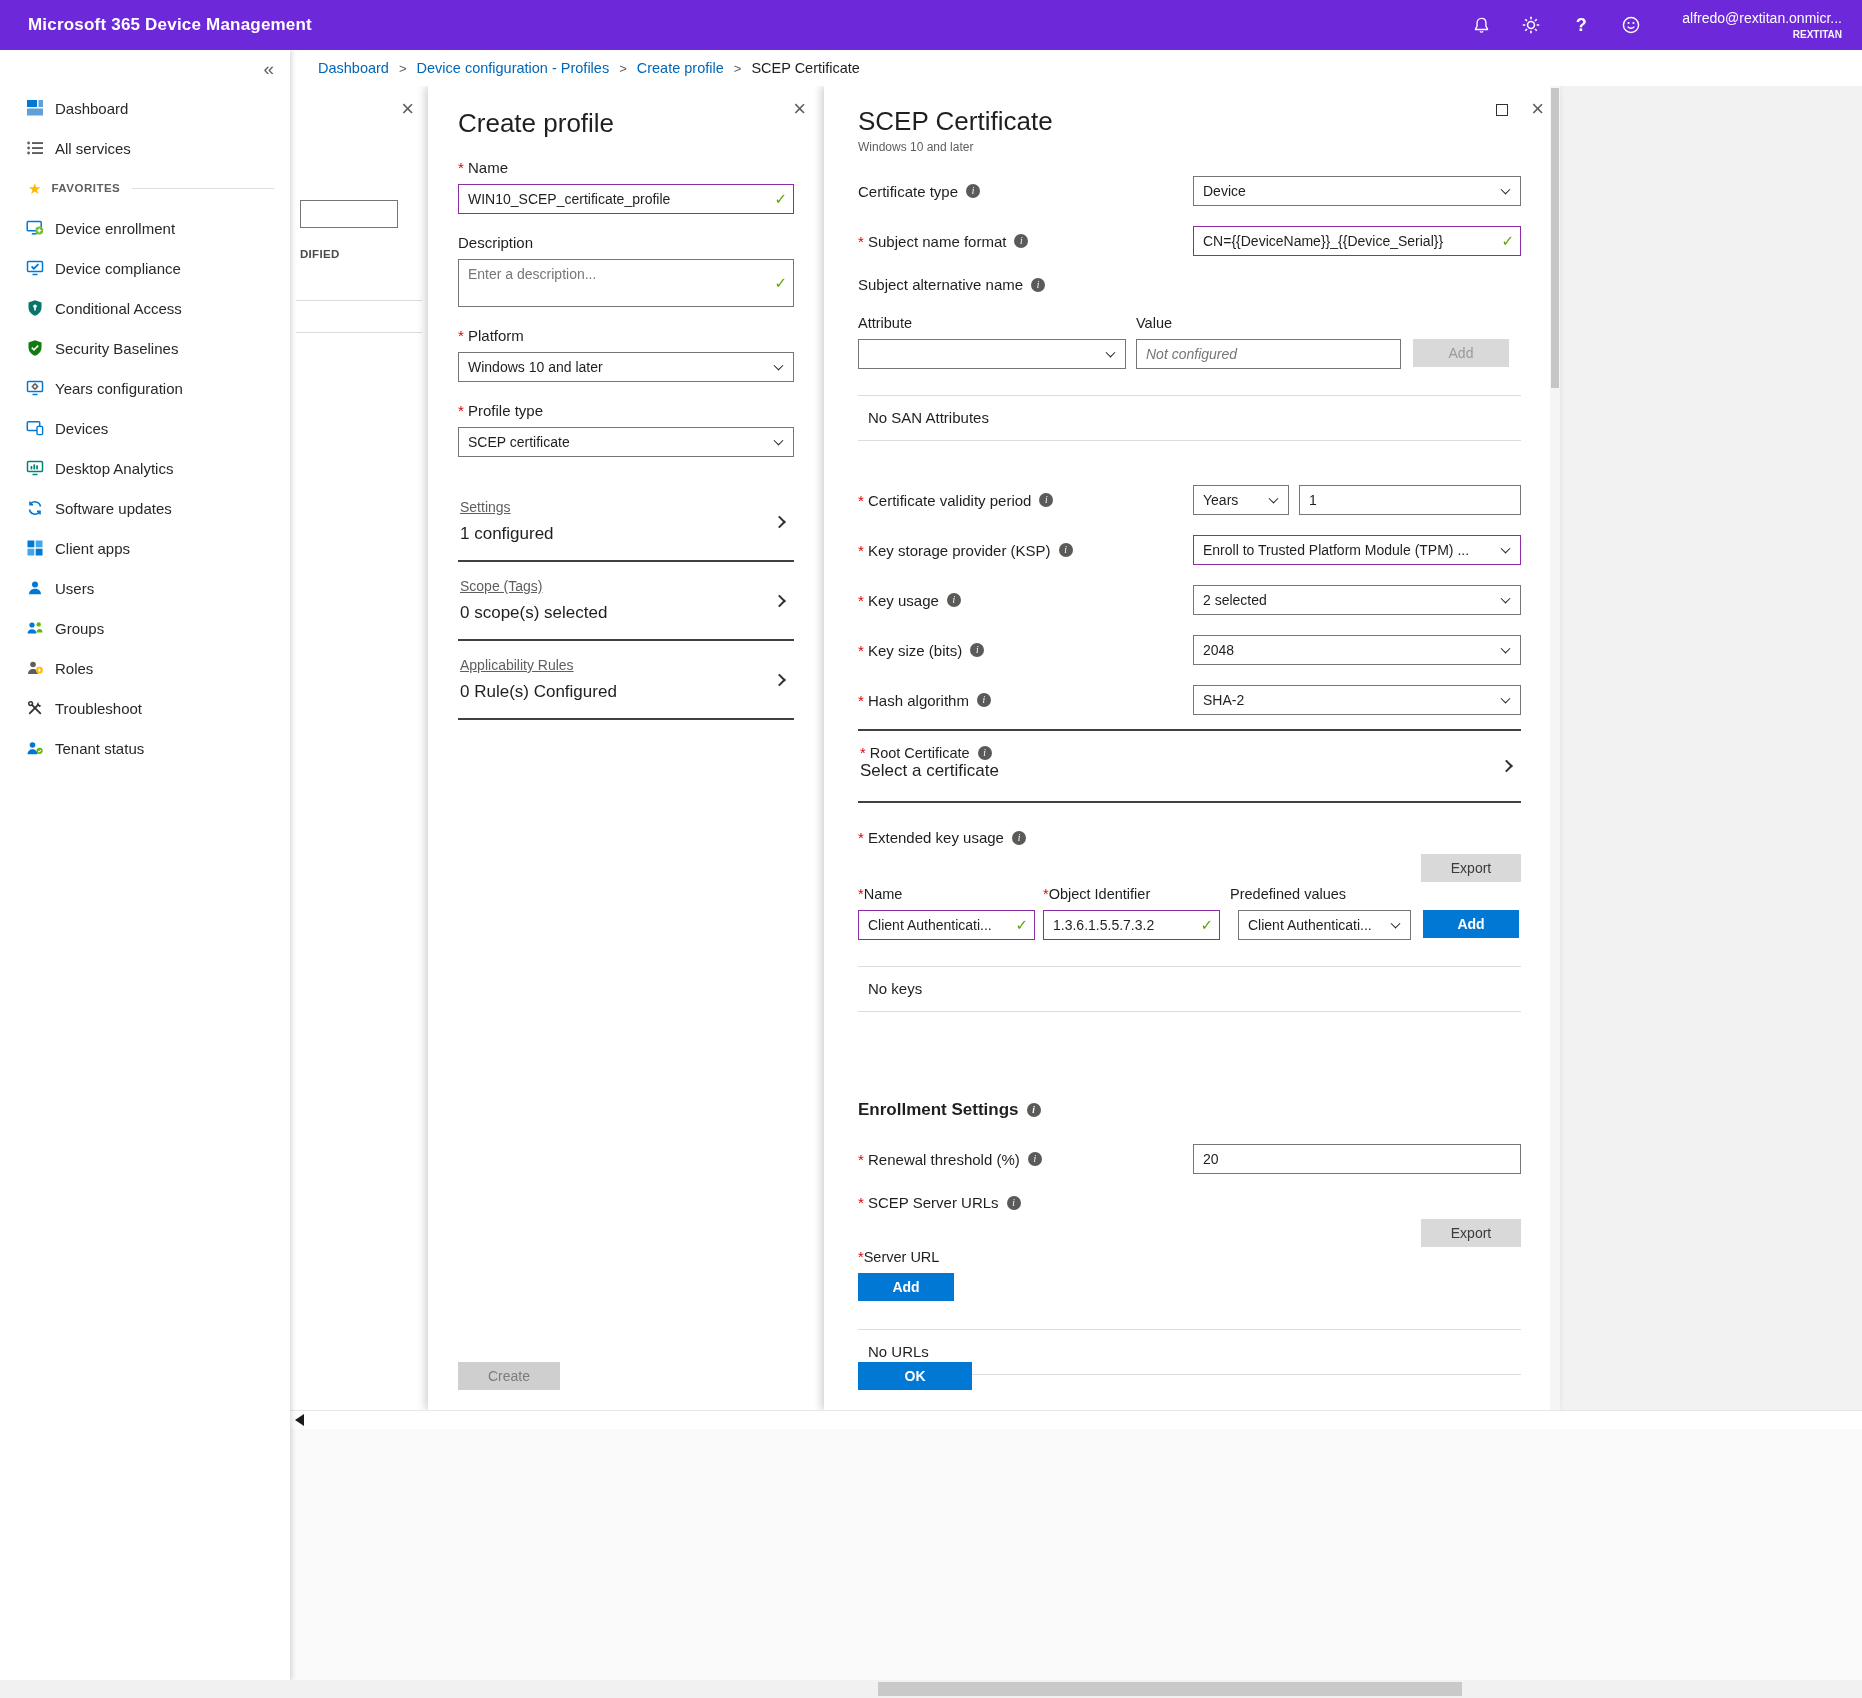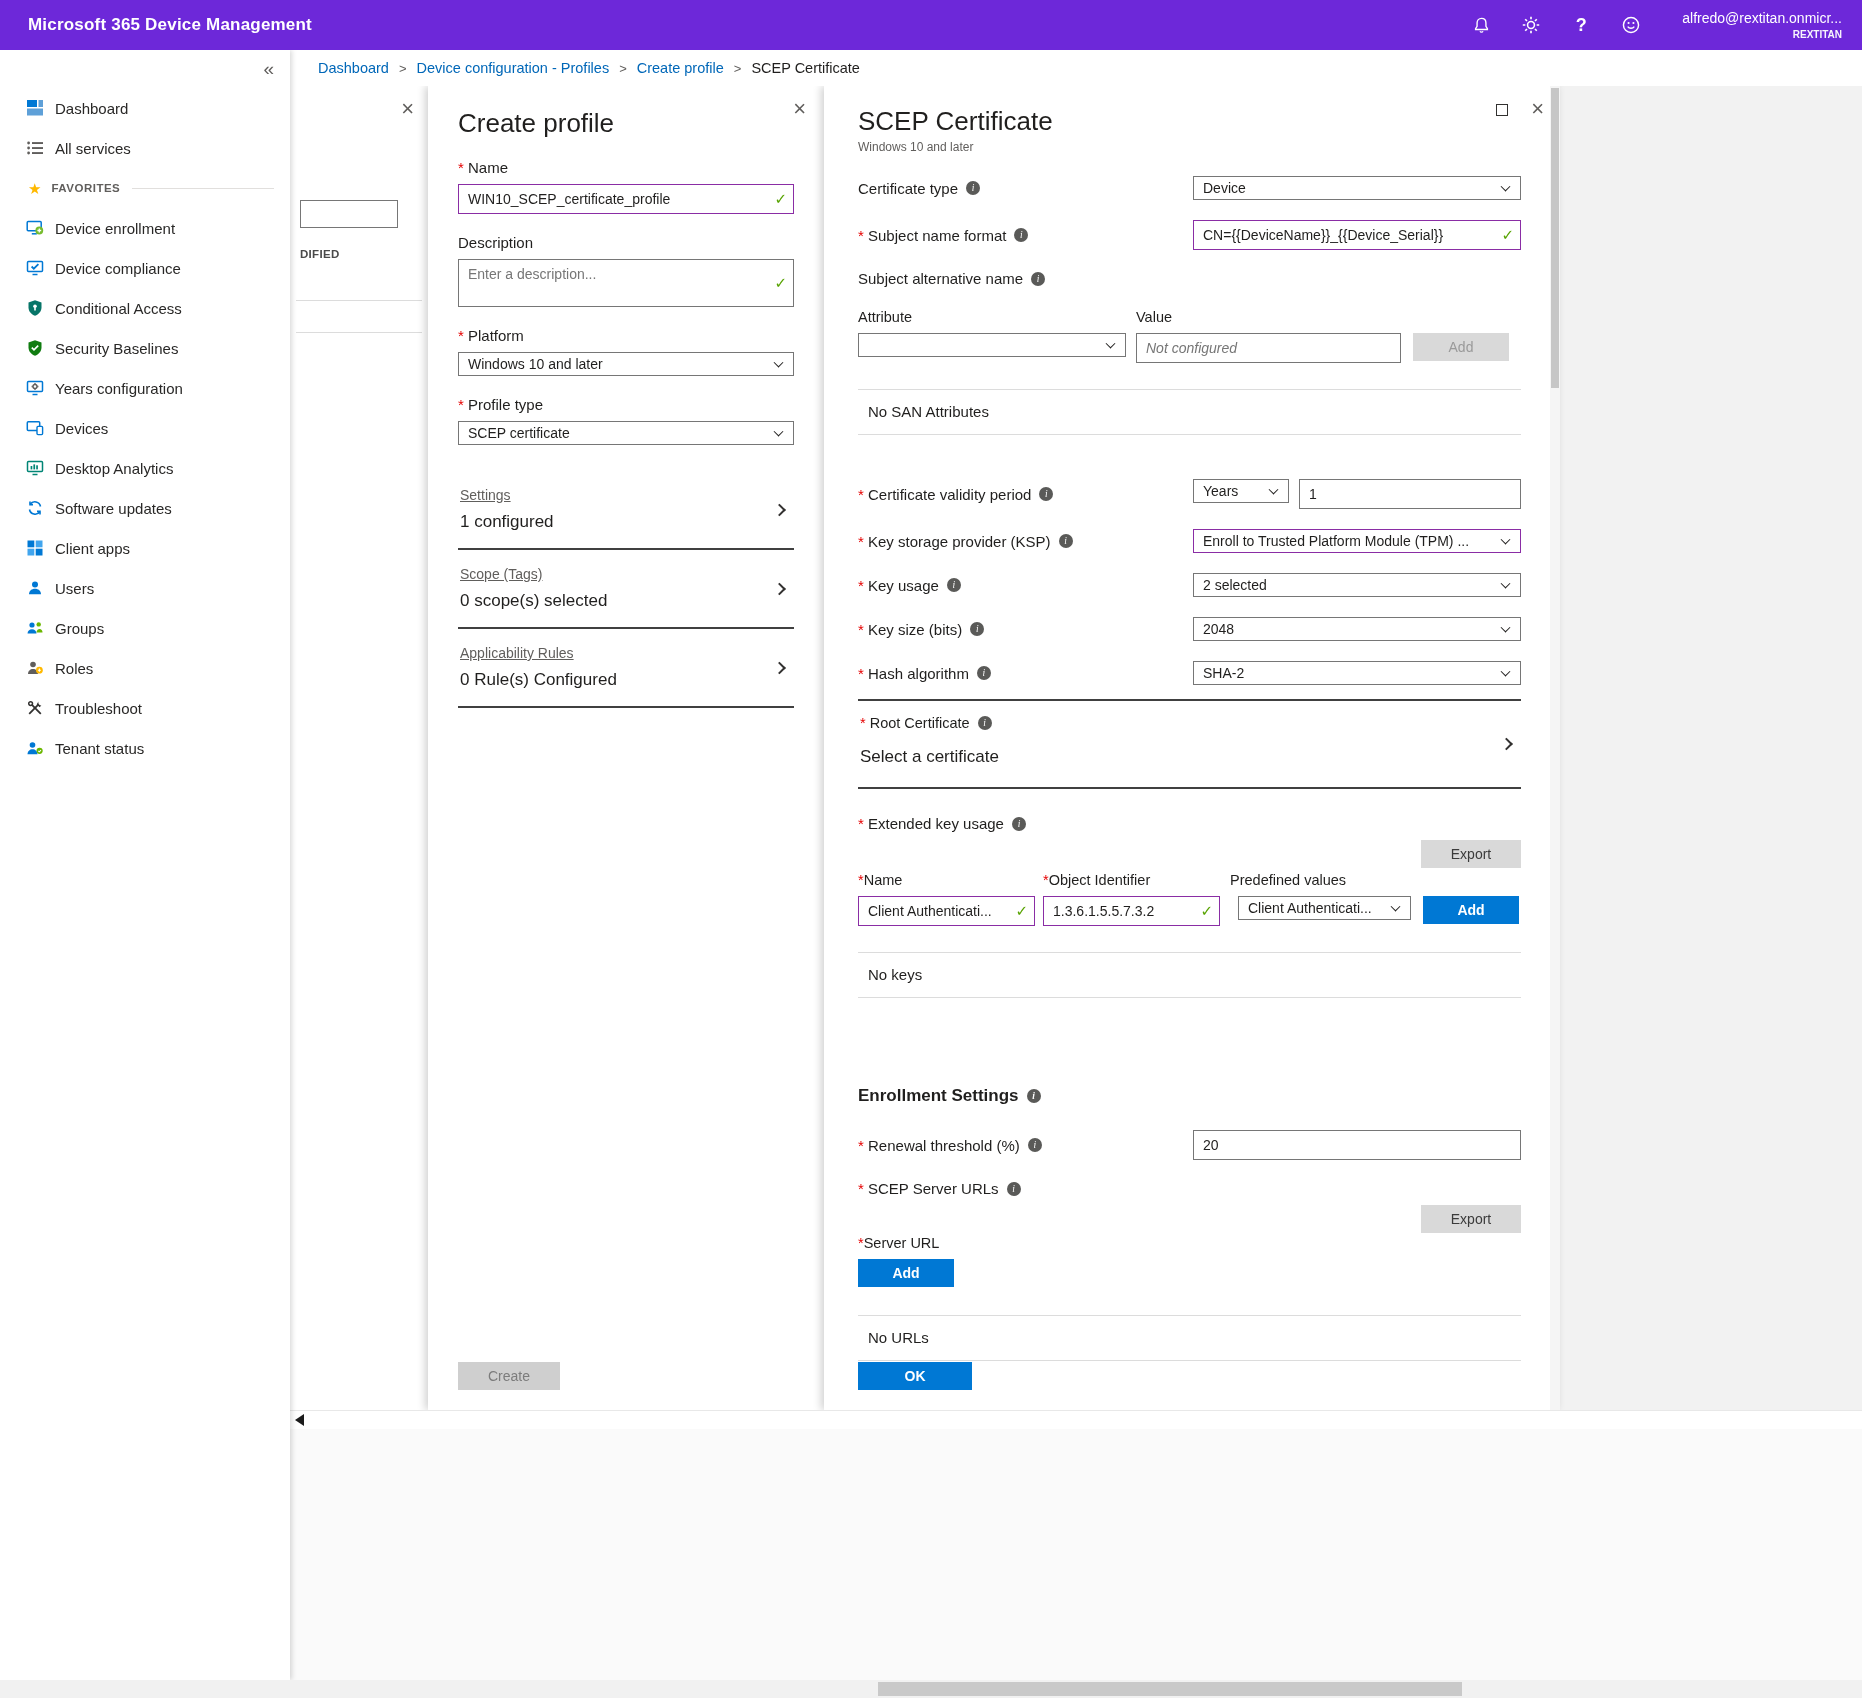--- a/index.html
+++ b/index.html
@@ -56,21 +56,21 @@
   .txt-input { position:relative; height:30px; border:1px solid #767676; background:#fff; display:flex; align-items:center; padding:0 24px 0 9px; }
   .txt-input.valid { border-color:#8a2da5; }
   .bare { border:none; outline:none; flex:1; min-width:0; font:inherit; font-size:14px; color:#201f1e; background:transparent; padding:0; }
   .bare::placeholder { color:#767676; }
   .italic-ph::placeholder { font-style:italic; }
   .check { position:absolute; right:6px; top:50%; transform:translateY(-50%); color:#57a300; font-size:15px; font-weight:700; }
   .check::before { content:"\2713"; }
   .txt-area { position:relative; height:48px; border:1px solid #767676; background:#fff; padding:6px 24px 6px 9px; }
   .txt-area textarea { width:100%; height:100%; resize:none; }
 
-  .dd { position:relative; height:24px; border:1px solid #767676; background:#fff; display:flex; align-items:center; padding:0 26px 0 9px; font-size:14px; cursor:pointer; white-space:nowrap; overflow:hidden; }
+  .dd { position:relative; height:30px; border:1px solid #767676; background:#fff; display:flex; align-items:center; padding:0 26px 0 9px; font-size:14px; cursor:pointer; white-space:nowrap; overflow:hidden; }
   .dd.valid { border-color:#8a2da5; }
   .dd .chev { position:absolute; right:11px; top:50%; width:7px; height:7px; border-right:1.7px solid #201f1e; border-bottom:1.7px solid #201f1e; transform:translateY(-70%) rotate(45deg); }
   .dd-val { overflow:hidden; text-overflow:ellipsis; }
 
   .btn { height:28px; padding:0 30px; font-size:14px; display:inline-flex; align-items:center; justify-content:center; cursor:pointer; border:none; font-family:inherit; }
   .btn-primary { background:#0078d4; color:#fff; font-weight:600; }
   .btn-disabled { background:#cfcfcf; color:#7c7c7c; cursor:default; }
   .btn-gray { background:#d9d9d9; color:#9a9a9a; }
   .btn-export { background:#d9d9d9; color:#3b3b3b; }
   .div-lite { height:1px; background:#dcdcdc; }
@@ -90,21 +90,21 @@
   
   .sc-head { padding:20px 40px 0 34px; }
   .sc-body { padding:22px 39px 0 34px; }
   .scep-row { display:flex; align-items:center; margin-bottom:20px; }
   .scep-row .lab { flex:1; font-size:15px; display:flex; align-items:center; }
   .scep-row .ctl { width:328px; flex:none; display:flex; }
   .mini-cap { font-size:14.5px; display:flex; align-items:center; }
   .cols { display:flex; }
   .heading-lg { font-size:17px; font-weight:700; display:flex; align-items:center; }
   .root-sec { position:relative; border-top:2px solid #404040; border-bottom:2px solid #404040; padding:14px 2px 20px 2px; margin-top:14px; cursor:pointer; }
-  .root-sec .rc-val { font-size:17px; margin-top:16px; }
+  .root-sec .rc-val { font-size:17px; margin-top:0; }
   .export-row { display:flex; justify-content:flex-end; margin-top:8px; }
 
   
   .v-scroll { position:absolute; right:0; top:0; bottom:0; width:10px; background:#f5f5f5; }
   .v-thumb { position:absolute; top:2px; left:1px; width:8px; height:300px; background:#c6c6c6; }
   .h-strip { position:absolute; top:1410px; left:290px; right:0; height:19px; background:#ffffff; border-top:1px solid #e8e8e8; z-index:10; }
   .h-arrow { position:absolute; left:5px; top:3px; width:0; height:0; border-top:6px solid transparent; border-bottom:6px solid transparent; border-right:9px solid #1b1b1b; cursor:pointer; }
   .lower-bg { position:absolute; top:1429px; left:290px; right:0; height:251px; background:#fafafa; }
   .bottom-scroll { position:absolute; left:0; top:1680px; width:100%; height:18px; background:#f1f1f1; z-index:70; }
   .b-thumb { position:absolute; left:878px; top:2px; width:584px; height:14px; background:#c9c9c9; cursor:grab; }

